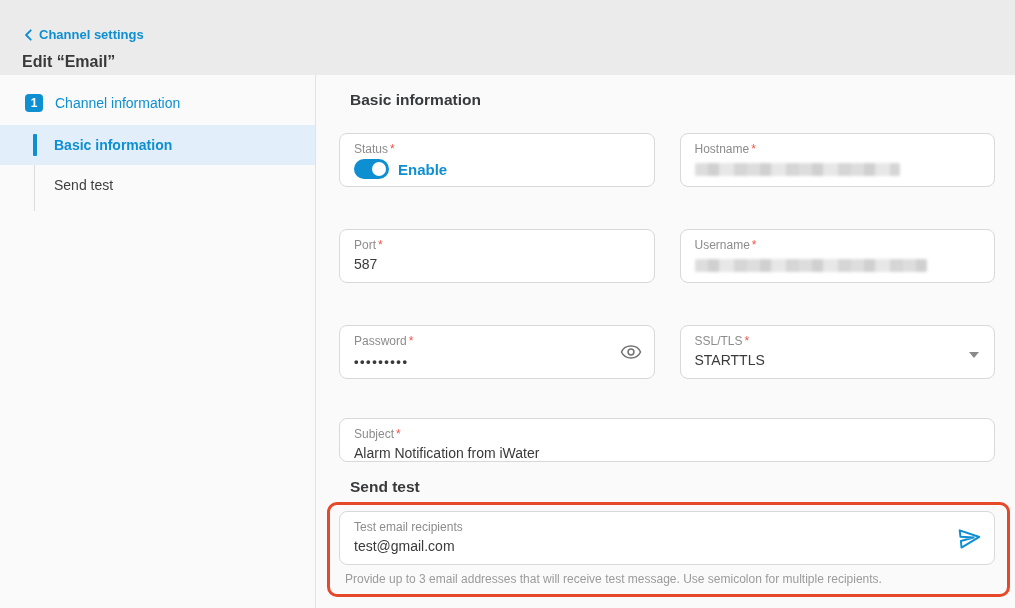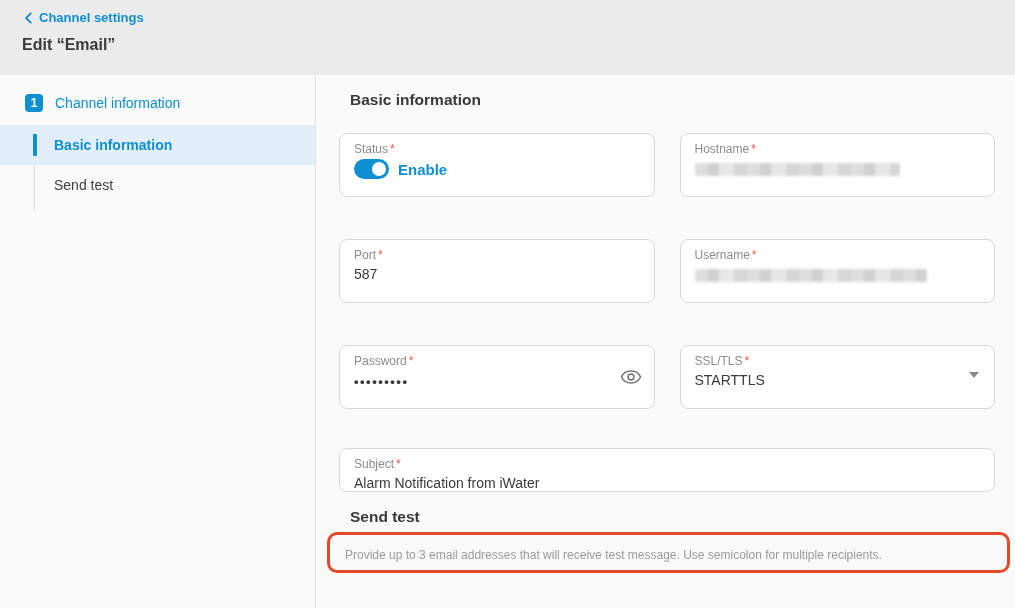--- a/index.html
+++ b/index.html
@@ -7,21 +7,21 @@
   body {
     font-family:"Liberation Sans","DejaVu Sans",sans-serif;
     background:#FAFAFA; color:#3A3A3A; overflow:hidden;
   }
   :root{
     --accent:#0D8FD2; --annot:#E6492A; --req:#F0564A;
     --header-bg:#EBEBEB; --content-bg:#FAFAFA; --card-border:#D9D9D9;
     --active-row:#E2EFFA; --label:#8C8C8C; --value:#3A3A3A;
   }
   
-  .page-header { height:75px; background:var(--header-bg); padding:10px 0 0 22px; }
+  .page-header { height:75px; background:var(--header-bg); padding:27px 0 0 22px; }
   .breadcrumb { display:inline-flex; align-items:center; gap:3px; cursor:pointer; }
   .breadcrumb svg { display:block; }
   .breadcrumb-label { color:var(--accent); font-size:13px; font-weight:bold; }
   .page-title { margin:7px 0 0 0; font-size:16px; font-weight:bold; color:#393939; }
   
   .layout { display:flex; height:533px; }
   .sidebar { width:316px; background:var(--content-bg); border-right:1px solid #E2E2E2; padding-top:13px; flex:none; }
   .step-header { display:flex; align-items:center; padding-left:25px; height:30px; cursor:pointer; }
   .step-badge { width:18px; height:18px; border-radius:4px; background:var(--accent); color:#fff;
     font-size:12px; font-weight:bold; display:flex; align-items:center; justify-content:center; flex:none; }
@@ -33,21 +33,21 @@
   .sub-item.active { background:var(--active-row); color:var(--accent); font-weight:bold; }
   .sub-item.active::before { content:""; position:absolute; left:33px; top:9px; width:4px; height:22px;
     background:var(--accent); border-radius:1px; z-index:1; }
   
   .main { flex:1; background:var(--content-bg); padding:16px 20px 0 23px; position:relative; }
   .section-title { font-size:15.5px; font-weight:bold; color:#37393B; margin-left:11px; }
   .grid2 { display:grid; grid-template-columns:1fr 1fr; column-gap:25px; }
   .row1 { margin-top:24px; }
   .rowgap { margin-top:42px; }
   .subject-row { margin-top:39px; }
-  .card { background:#fff; border:1px solid var(--card-border); border-radius:8px; height:64px;
+  .card { background:#fff; border:1px solid var(--card-border); border-radius:8px; height:54px;
     padding:8px 14px 0 14px; position:relative; cursor:text; }
   .card-label { font-size:12px; color:var(--label); line-height:14px; }
   .req { color:var(--req); margin-left:2px; }
   .card-value { font-size:14px; color:var(--value); margin-top:4px; white-space:nowrap; }
   .subject-card { height:44px; }
   
   .status-value { display:flex; align-items:center; gap:9px; margin-top:3px; }
   .toggle { width:35px; height:20px; border-radius:10px; background:var(--accent); position:relative; cursor:pointer; flex:none; }
   .toggle-knob { position:absolute; top:3px; right:3px; width:14px; height:14px; border-radius:50%; background:#fff; }
   .toggle-label { color:var(--accent); font-size:15px; font-weight:bold; }
@@ -153,16 +153,25 @@
     <div class="subject-row">
       <div class="card subject-card">
         <div class="card-label"><span>Subject</span><span class="req">*</span></div>
         <div class="card-value">Alarm Notification from iWater</div>
       </div>
     </div>
 
     <div class="section-title send-test-title">Send test</div>
 
     <div class="annotation-box">
+      <div class="card send-card">
+        <div class="card-label">Test email recipients</div>
+        <div class="card-value">test@gmail.com</div>
+        <span class="trail-icon send-icon-btn">
+          <svg width="25" height="25" viewBox="0 0 24 24" fill="none" stroke="#0D8FD2" stroke-width="1.9" stroke-linejoin="round">
+            <path d="M3.4 20.3 21.5 12 3.4 3.7l.1 6.3 12.5 2-12.5 2z"></path>
+          </svg>
+        </span>
+      </div>
       <div class="helper-text">Provide up to 3 email addresses that will receive test message. Use semicolon for multiple recipients.</div>
     </div>
   </div>
 </div>
 
 </body></html>

